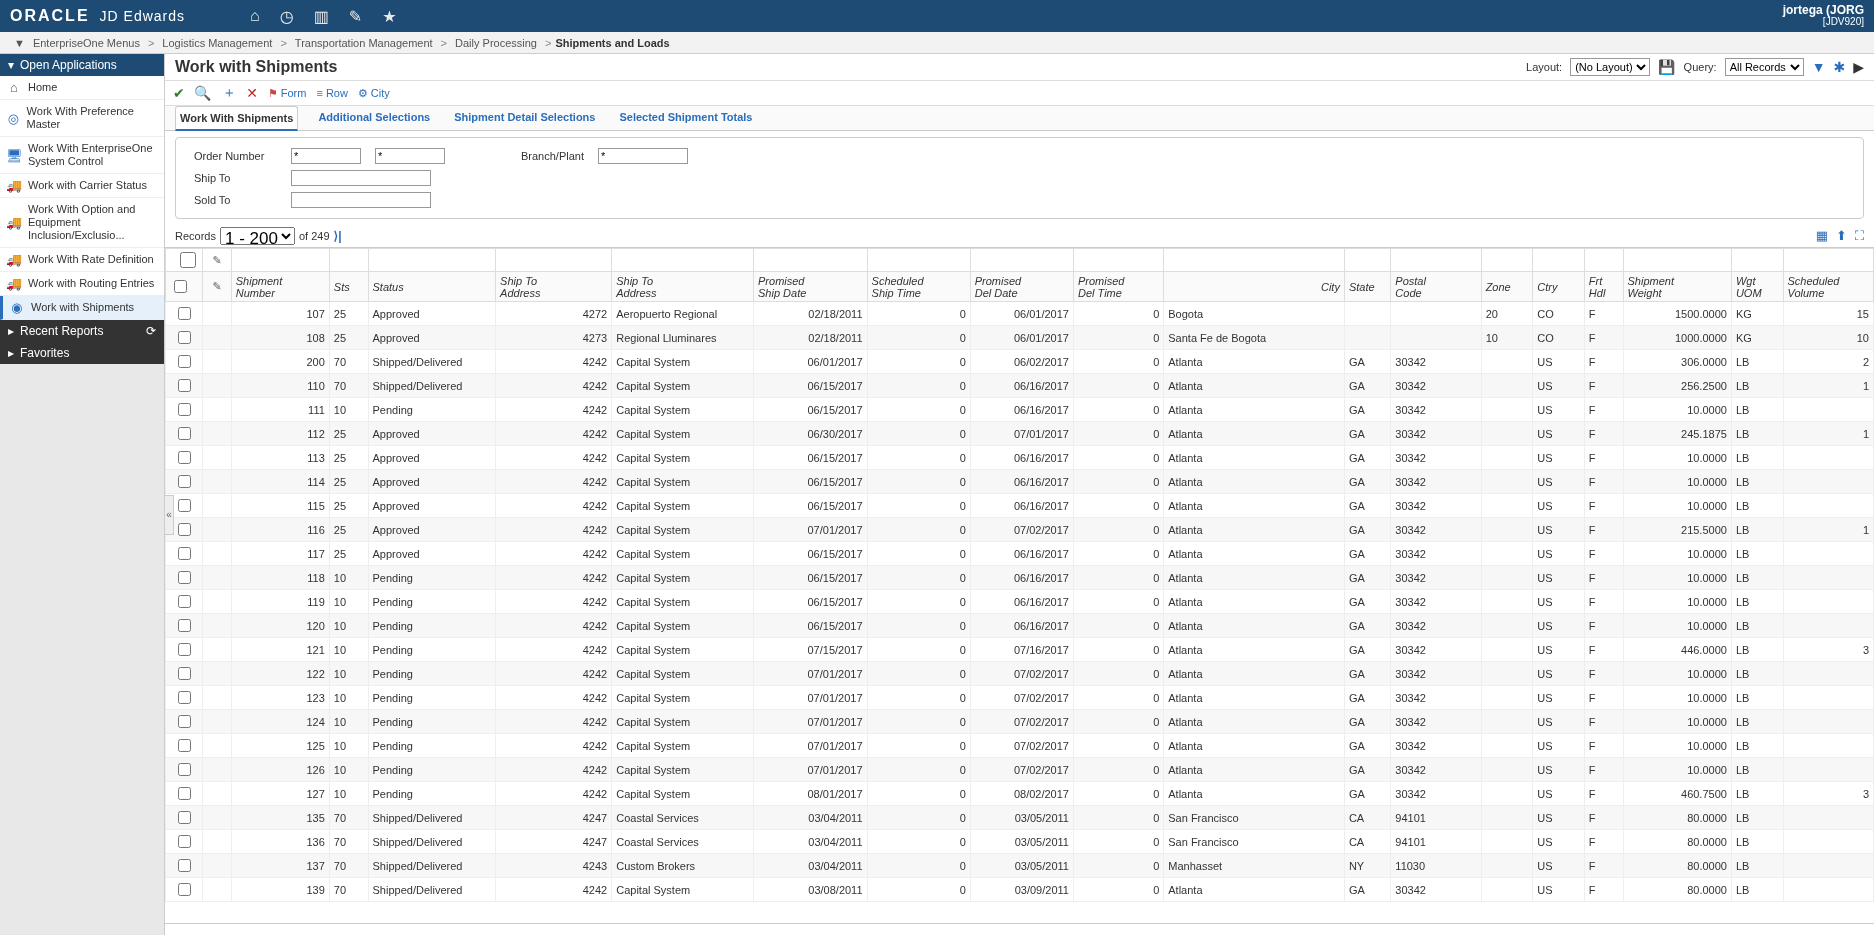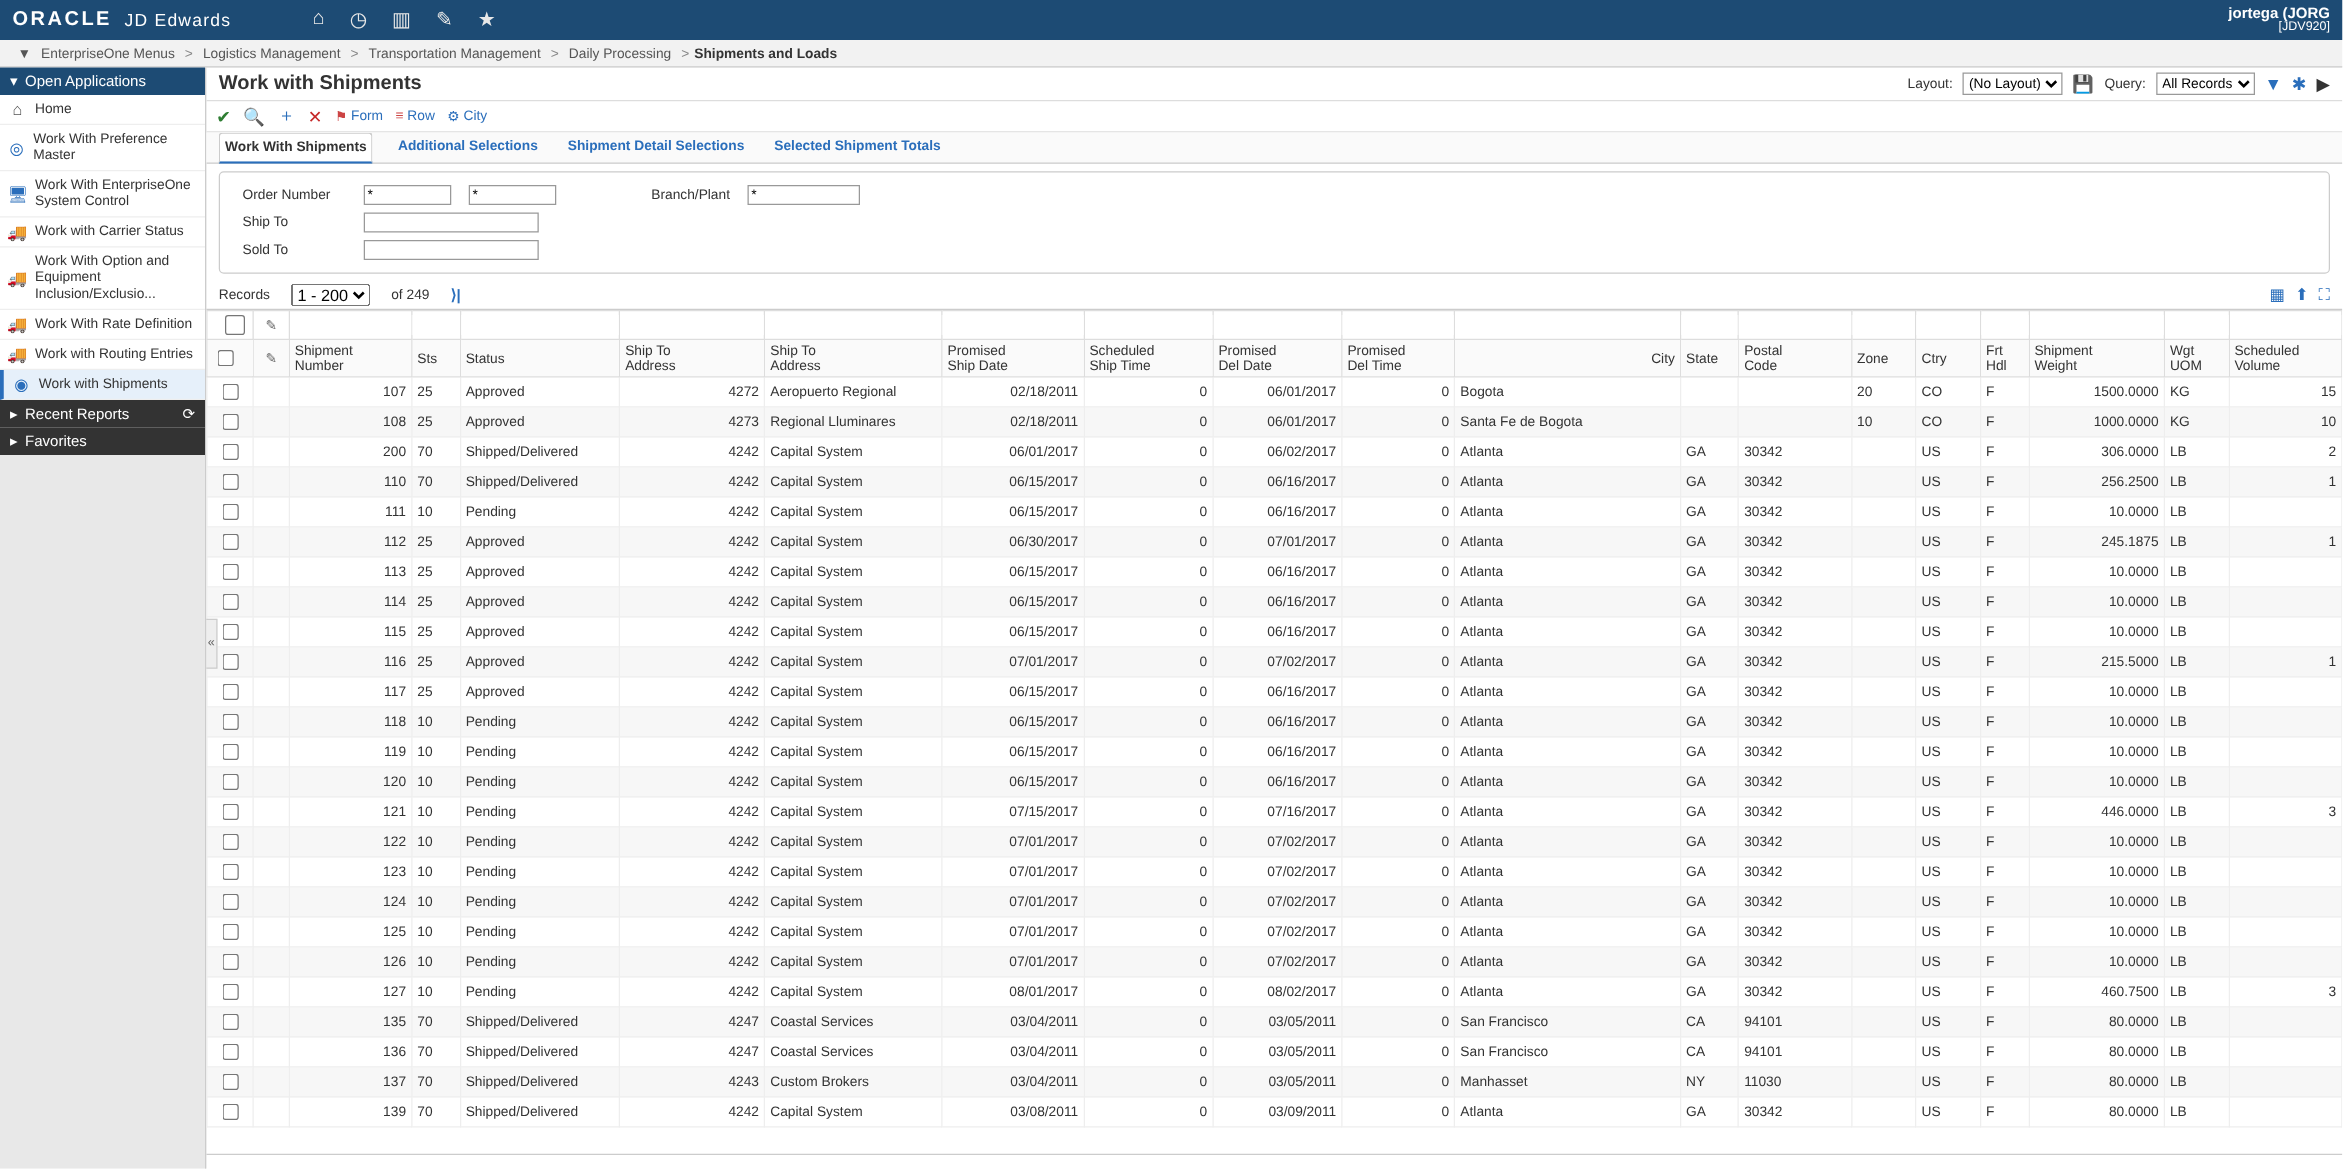--- a/index.html
+++ b/index.html
@@ -55,30 +55,30 @@
   .tabs .tab { padding:5px 4px; font-size:11px; font-weight:bold; color:#2a6ebb; cursor:pointer; border-bottom:2px solid transparent;}
   .tabs .tab.active { border-bottom:2px solid #2a6ebb; color:#333; background:#fff; border-top:1px solid #ccc; border-left:1px solid #ccc; border-right:1px solid #ccc; border-radius:3px 3px 0 0; margin-bottom:-1px;}
 
   
   .filter-box { border:1px solid #ccc; margin:6px 10px; padding:6px 10px; border-radius:4px; font-size:11px;}
   .filter-box table td { padding:2px 6px; vertical-align:middle;}
   .filter-box input[type=text] { border:1px solid #999; height:16px; font-size:11px; padding:0 2px; width:70px;}
   .filter-box input.long { width:140px;}
 
   
-  .records-bar { display:flex; align-items:center; padding:2px 10px; font-size:11px; gap:17px;}
-  .records-bar select { font-size:13px; height:18px;}
+  .records-bar { display:flex; align-items:center; padding:2px 10px; font-size:11px; gap:4px;}
+  .records-bar select { font-size:17px; height:18px;}
   .records-bar .right-icons { margin-left:auto; display:flex; gap:8px; font-size:13px; color:#2a6ebb;}
   .records-bar .navbtn { font-size:12px; cursor:pointer; color:#2a6ebb; font-weight:bold;}
 
   
   .grid-wrap { flex:1; overflow:auto; border-top:1px solid #ccc; margin:0 0 0 0;}
   table.grid { border-collapse:collapse; width:max-content; min-width:100%; font-size:11px;}
   table.grid th { background:#f5f5f5; border:1px solid #ddd; padding:2px 4px; font-weight:normal; text-align:left; position:sticky; top:0; vertical-align:middle; height:30px;}
-  table.grid th .hdr { display:block; line-height:12px;}
+  table.grid th .hdr { display:block; line-height:12px;font-style:italic;}
   table.grid tr.filter-row td { background:#fff; border:1px solid #ddd; padding:0;}
   table.grid tr.filter-row input { width:100%; border:none; height:16px; font-size:10px; padding:0 2px; box-sizing:border-box;}
   table.grid tr.hdr-row th { background:#fafafa;}
   table.grid td { border:1px solid #eee; padding:2px 4px; white-space:nowrap; height:18px;}
   table.grid tbody tr:nth-child(odd) td { background:#fff;}
   table.grid tbody tr:nth-child(even) td { background:#f7f7f7;}
   .num { text-align:right;}
   .chk { text-align:center; width:20px;}
 
   .collapse-handle { position:absolute; left:-1px; top:50%; width:10px; height:40px; background:#eee; border:1px solid #ccc; display:flex; align-items:center; justify-content:center; font-size:10px; color:#666; cursor:pointer; z-index:5;}

